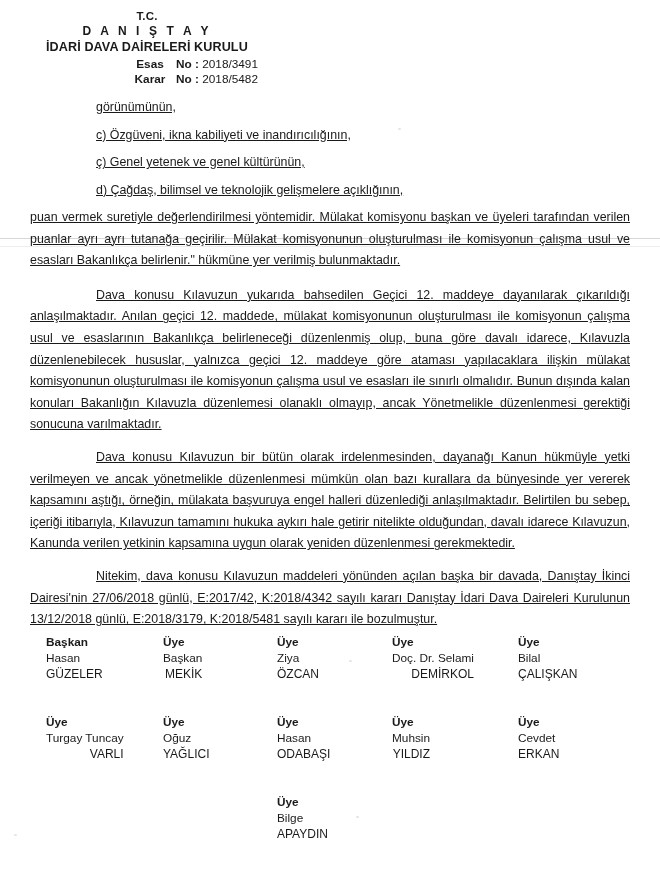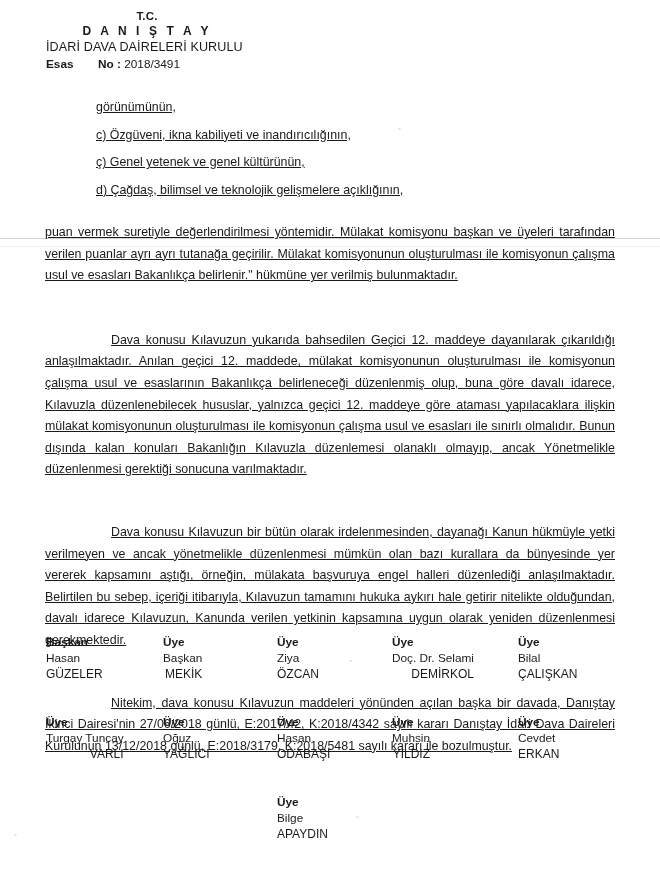--- a/index.html
+++ b/index.html
@@ -58,32 +58,33 @@
   .hdr-danistay {
     text-align: center;
     font-size: 12px;
     font-weight: bold;
     letter-spacing: 3.1px;
     line-height: 16px;
     margin-left: -88px;
   }
   .hdr-kurul {
     font-size: 12.6px;
-    font-weight: normal;
+    font-weight: bold;
     letter-spacing: 0.1px;
     line-height: 17px;
     white-space: nowrap;
   }
   .case-rows {
     margin-top: 1px;
   }
   .case-row {
     font-size: 11.8px;
     line-height: 15px;
     white-space: nowrap;
+    text-align: center;
   }
   .case-label {
     display: inline-block;
     width: 52px;
     font-weight: bold;
   }
   .case-no {
     font-weight: bold;
   }
   .case-val {
@@ -102,21 +103,21 @@
     font-size: 12.4px;
     line-height: 21.5px;
     padding-left: 66px;
     white-space: nowrap;
   }
   .para {
     font-size: 12.4px;
     line-height: 21.6px;
     text-align: justify;
     text-justify: inter-word;
-    margin: 15px;
+    margin: 0;
   }
   .para.indent {
     text-indent: 66px;
   }
   .gap-sm { height: 6px; }
   .gap-md { height: 11px; }
   .gap-lg { height: 13px; }
 
   
   .sig-block {
@@ -169,20 +170,23 @@
   <div class="scan-speck" style="left:14px;top:834px;width:3px;height:2px;"></div>
 
   <div class="header">
     <div class="hdr-tc">T.C.</div>
     <div class="hdr-danistay">D A N I Ş T A Y</div>
     <div class="hdr-kurul">İDARİ DAVA DAİRELERİ KURULU</div>
     <div class="case-rows">
       <div class="case-row">
         <span class="case-label">Esas</span><span class="case-no">No :</span> <span class="case-val">2018/3491</span>
       </div>
+      <div class="case-row">
+        <span class="case-label">Karar</span><span class="case-no">No :</span> <span class="case-val">2018/5482</span>
+      </div>
     </div>
   </div>
 
   <div class="body-text">
     <div class="sub-item">görünümünün,</div>
     <div class="gap-sm"></div>
     <div class="sub-item">c) Özgüveni, ikna kabiliyeti ve inandırıcılığının,</div>
     <div class="gap-sm"></div>
     <div class="sub-item">ç) Genel yetenek ve genel kültürünün,</div>
     <div class="gap-sm"></div>

